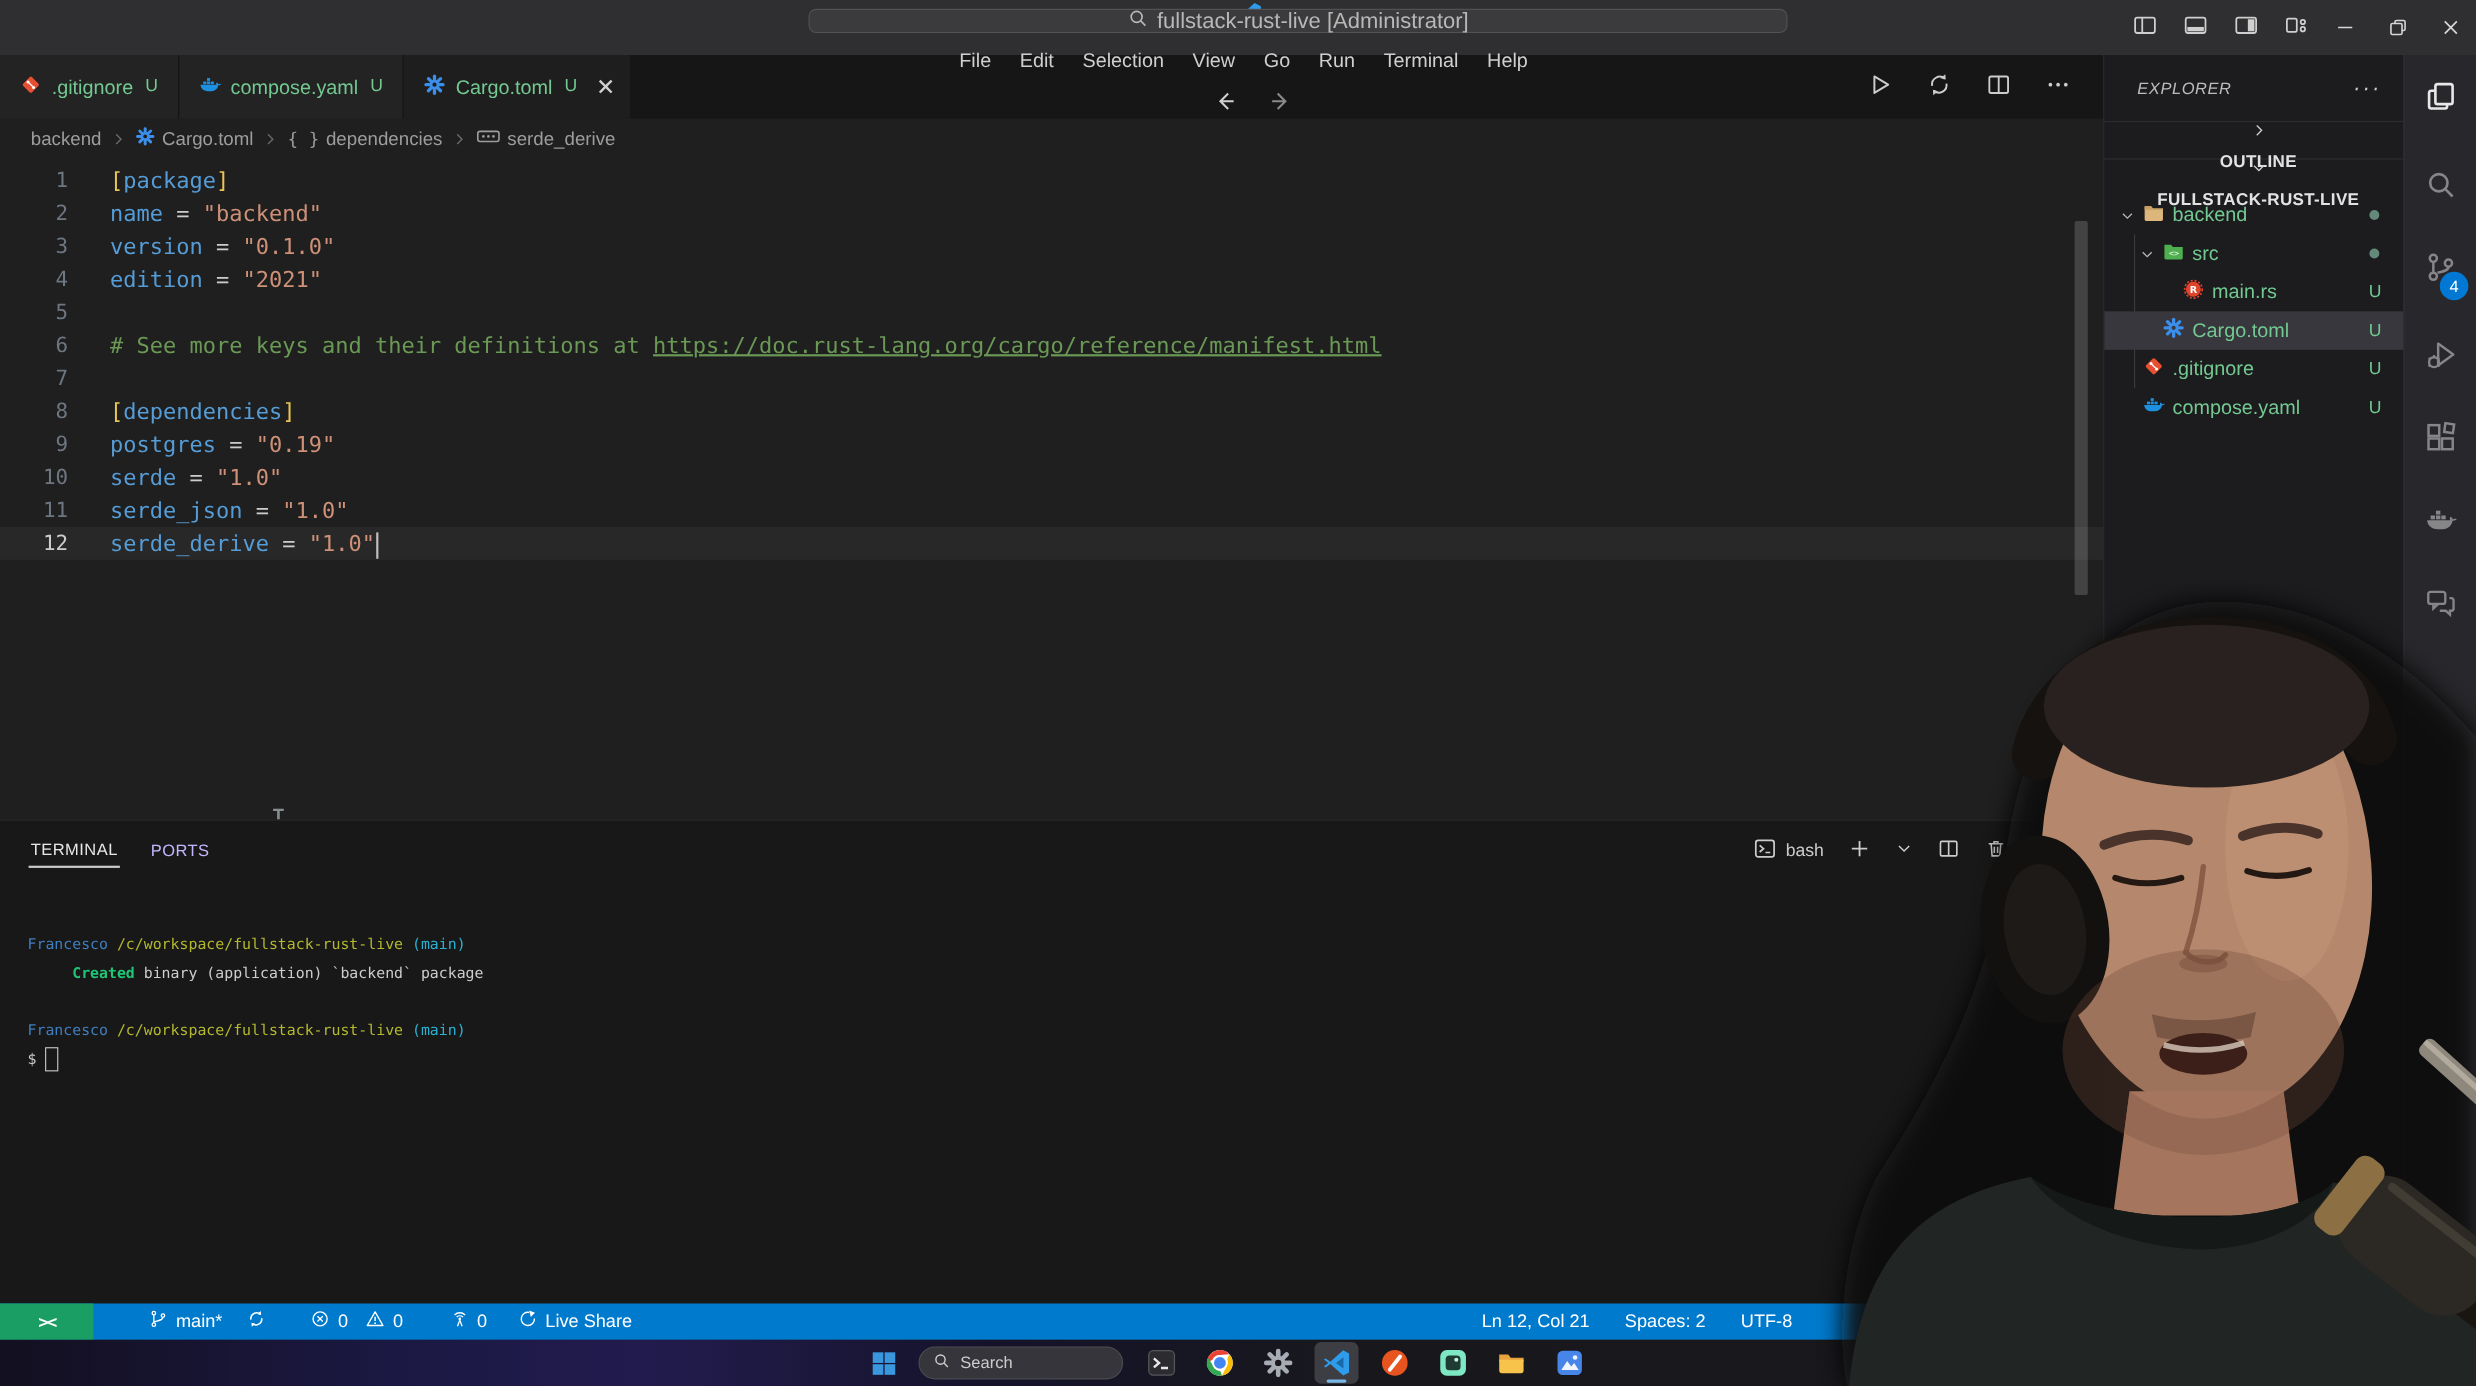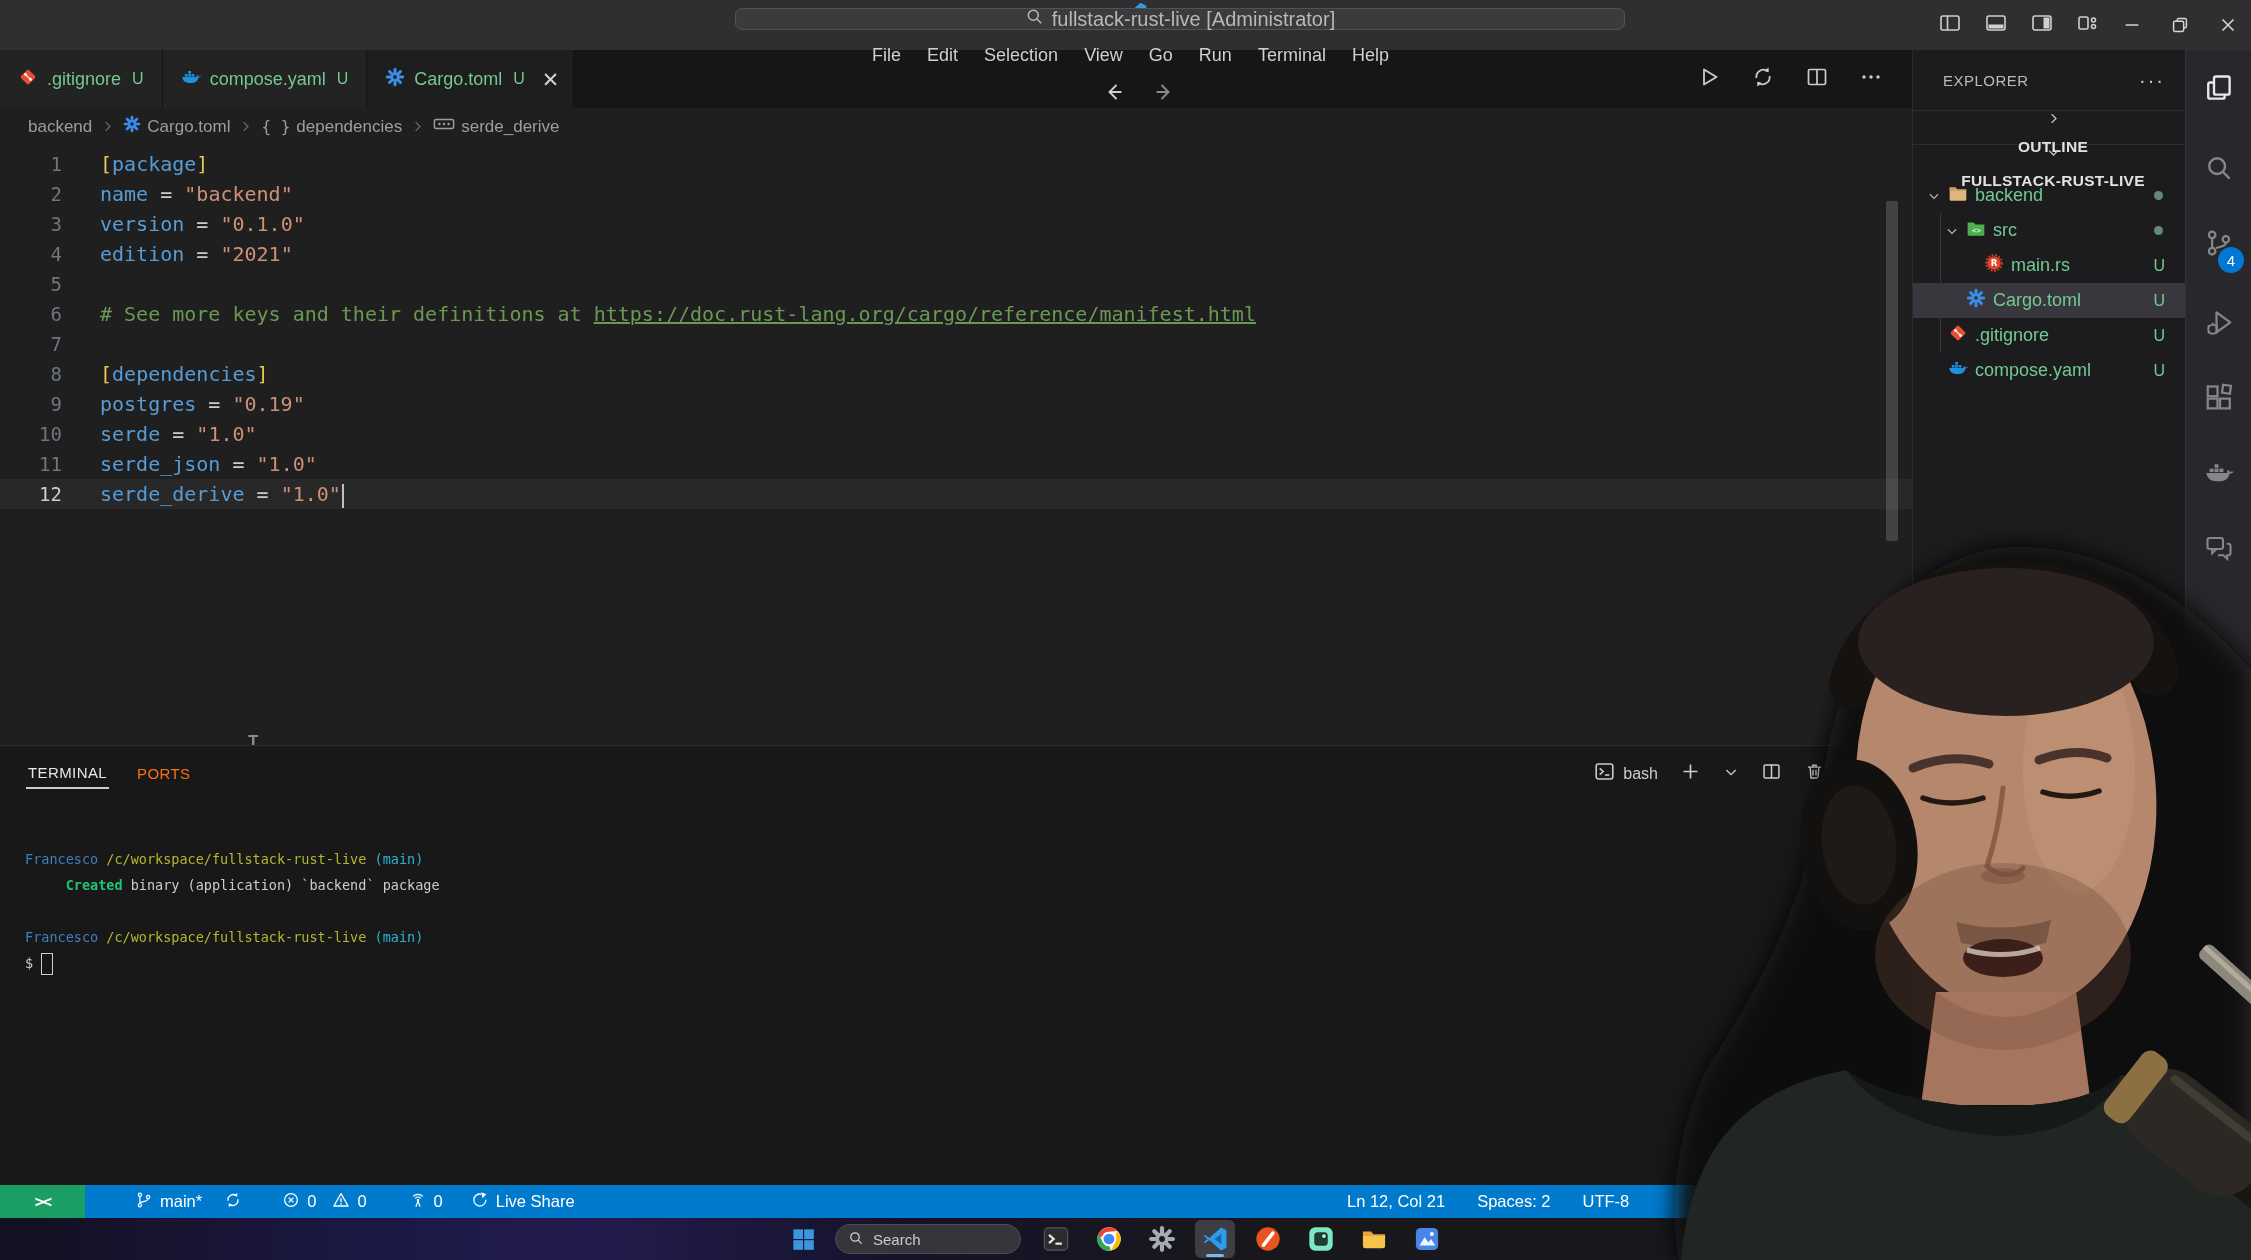--- a/index.html
+++ b/index.html
@@ -49,35 +49,35 @@
   .tok-y { color:#e8c555; } .tok-b { color:#569cd6; } .tok-s { color:#ce9178; }
   .tok-w { color:#cccccc; } .tok-c { color:#6a9955;margin-top:28px; }
   .tok-cl { color:#6a9955; text-decoration:underline; }
   .caret { display:inline-block; width:2px; height:24px; background:#bfbfbf; vertical-align:middle; margin-left:1px; }
   .vscrollbar { position:absolute; right:14px; top:56px; width:12px; height:340px; background:rgba(160,160,160,0.28); border-radius:2px; }
   .ibeam { position:absolute; left:246px; top:586px; color:#9aa0a6; font-family:"DejaVu Sans Mono", monospace; font-size:24px; opacity:.85; }
 
   
   .terminal { position:absolute; left:0; top:695px; width:1912px; height:440px; background:#181818; border-top:1px solid #2b2b2b; }
   .term-header { position:absolute; left:0; top:0; width:100%; height:55px; display:flex; align-items:center; }
-  .term-tab { font-size:15px; letter-spacing:.4px; margin-left:26px; color:#f97316; padding:6px 2px; }
+  .term-tab { font-size:15px; letter-spacing:.4px; margin-left:26px; color:#c4b5fd; padding:6px 2px; }
   .term-tab.active { color:#e7e7e7; border-bottom:2px solid #cccccc; }
   .term-actions { position:absolute; right:44px; top:0; height:55px; display:flex; align-items:center; gap:22px; color:#cccccc; }
   .term-actions .shell { display:flex; align-items:center; gap:8px; font-size:16px; color:#cccccc; }
   .term-body { position:absolute; left:0; top:55px; right:0; bottom:0; padding:45px 0 0 25px;
     font-family:"DejaVu Sans Mono", monospace; font-size:13.5px; }
   .term-line { height:26px; line-height:26px; white-space:pre; }
   .t-user { color:#3f7fbf; } .t-path { color:#b3b82e; } .t-branch { color:#29b2d3; }
   .t-plain { color:#cccccc; } .t-ok { color:#1fc474; font-weight:bold; }
   .term-cursor { display:inline-block; width:12px; height:22px; border:1.5px solid #cccccc; vertical-align:middle; }
 
   
   .sidebar { position:absolute; left:1912px; top:50px; width:273px; height:1135px; background:#1c1c1f; border-left:1px solid #2b2b2b; }
   .sb-header { height:60px; display:flex; align-items:center; justify-content:space-between; padding:0 20px 0 30px;
-    color:#bbbbbb; font-size:15px; letter-spacing:.5px; }
+    color:#bbbbbb; font-size:15px; letter-spacing:.5px;font-style:italic; }
   .sb-header .dots { color:#cccccc; font-size:20px; letter-spacing:2px; }
   .section-row { height:34px; display:flex; align-items:center; gap:8px; padding-left:8px;
     color:#e2e2e2; font-weight:bold; font-size:15.5px; border-top:1px solid #2e2e30; letter-spacing:.3px;flex-direction:column; }
   .tree { position:relative; }
   .tree-guide { position:absolute; left:27px; top:35px; width:1px; height:140px; background:#3a3a3c; }
   .tree-row { height:35px; display:flex; align-items:center; gap:7px; font-size:18px; color:#73c991; position:relative; }
   .tree-row.selected { background:#37373d; }
   .tree-row .chev { display:flex; width:14px; justify-content:center; }
   .tree-row .t-badge { position:absolute; right:20px; color:#73c991; font-size:16px; }
   .tree-row .t-dot { position:absolute; right:22px; width:9px; height:9px; border-radius:50%; background:#64897a; }

